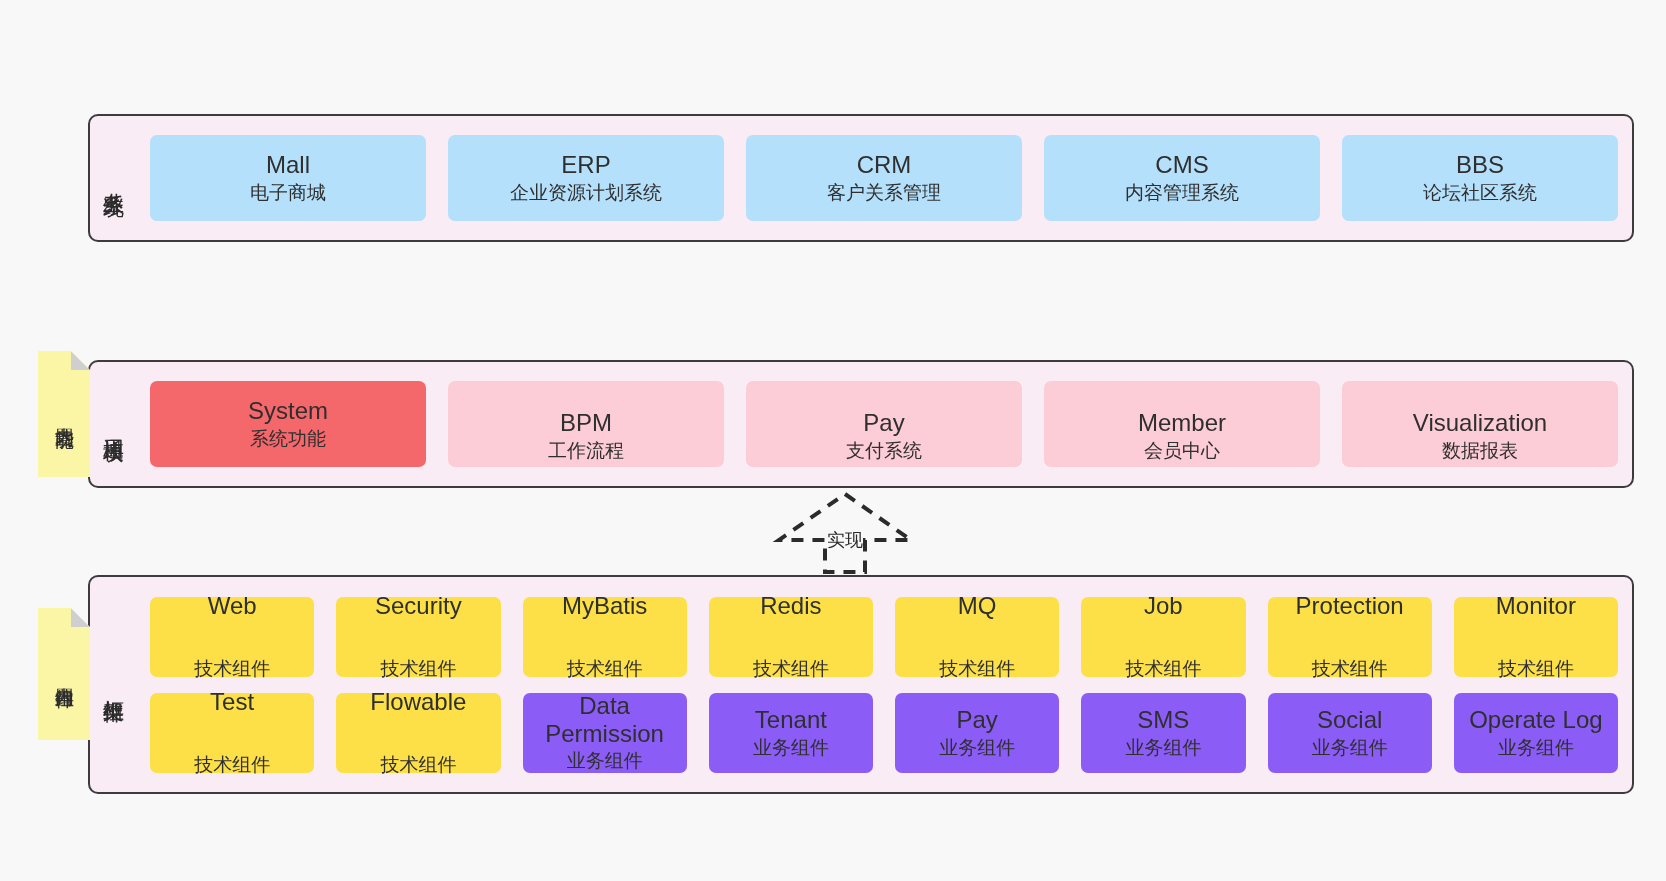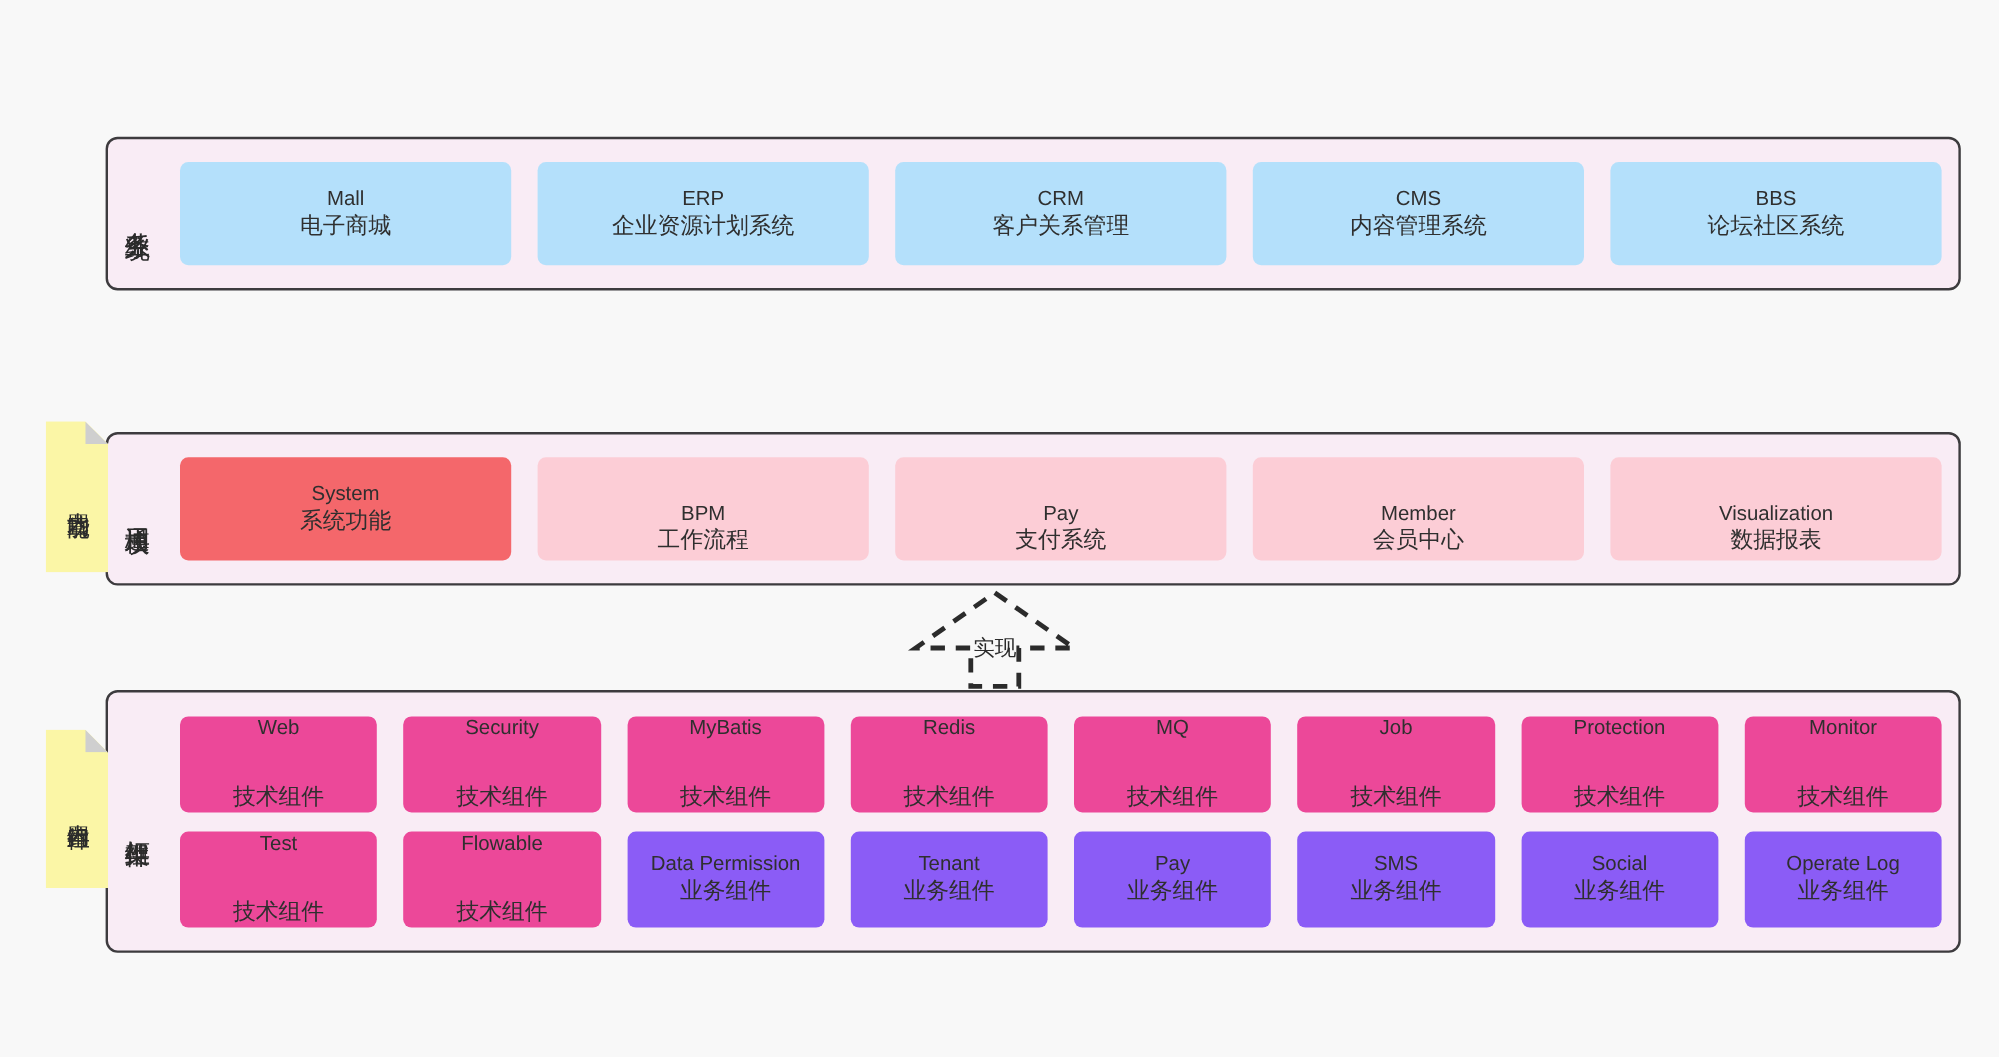--- a/index.html
+++ b/index.html
@@ -60,28 +60,28 @@
     border-radius: 7px;
     display: flex;
     flex-direction: column;
     align-items: center;
     justify-content: center;
     text-align: center;
     color: #2f2f2f;
     line-height: 1.28;
     padding: 4px 6px;
   }
-  .card .en { font-size: 17px; }
+  .card .en { font-size: 24px; }
   .card .cn { font-size: 19px; }
   .card.two-line-en .en { line-height: 1.2; }
 
   .c-blue        { background: #b4e0fb; }
   .c-red         { background: #f4676b; }
   .c-pink        { background: #fccdd6; justify-content: flex-end; }
-  .c-green       { background: #ec4899; gap: 35px; }
+  .c-green       { background: #fde047; gap: 35px; }
   .c-green-light { background: #8b5cf6; }
 
   .h86  { height: 86px; }
   .h80  { height: 80px; }
 
   
   #layer-business  { left: 88px;  top: 114px; width: 1546px; height: 128px; }
   #layer-common    { left: 88px;  top: 360px; width: 1546px; height: 128px; }
   #layer-framework { left: 88px;  top: 575px; width: 1546px; height: 219px; }
 
@@ -120,21 +120,21 @@
     left: 50%;
     transform: translateX(-50%);
     font-size: 18px;
     color: #2b2b2b;
     background: transparent;
     white-space: nowrap;
     user-select: none;
   }
   #arrow-build   { left: 755px; top: 258px; width: 150px; height: 82px; }
   #arrow-build   .arrow-label { top: 36px; }
-  #arrow-impl    { left: 754px; top: 492px; width: 150px; height: 82px; }
+  #arrow-impl    { left: 770px; top: 492px; width: 150px; height: 82px; }
   #arrow-impl    .arrow-label { top: 36px; }
 </style>
 </head>
 <body>
 
 <div id="root">
 
   <div class="layer" id="layer-business">
     <div class="layer-title">业务系统</div>
     <div class="layer-body">

